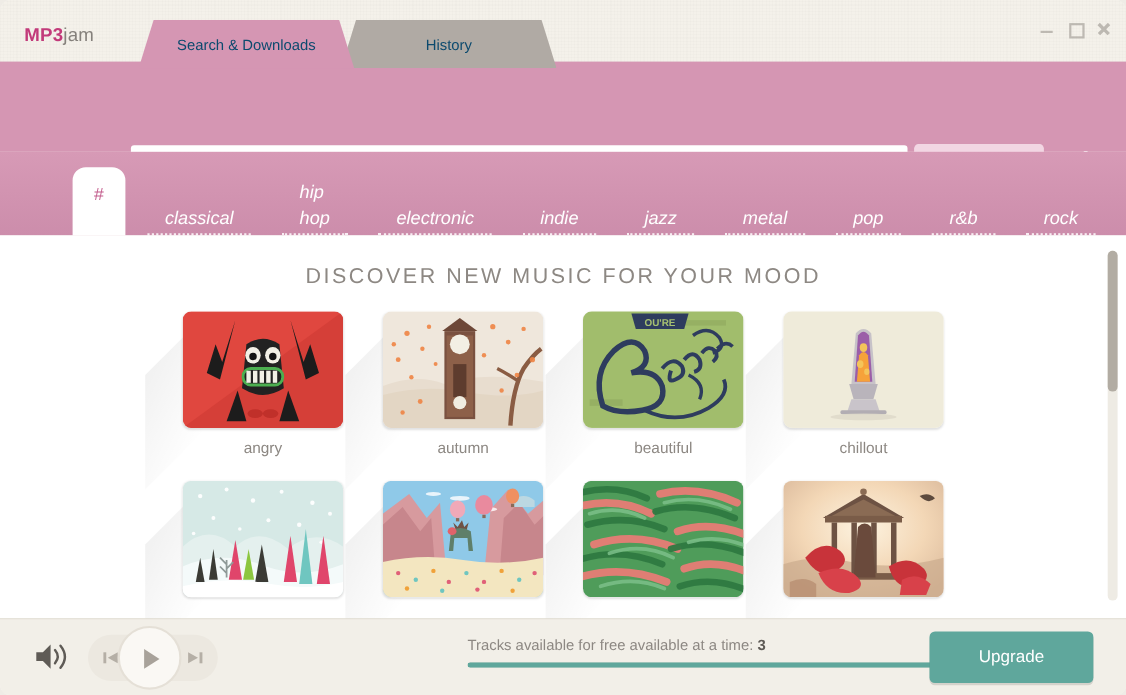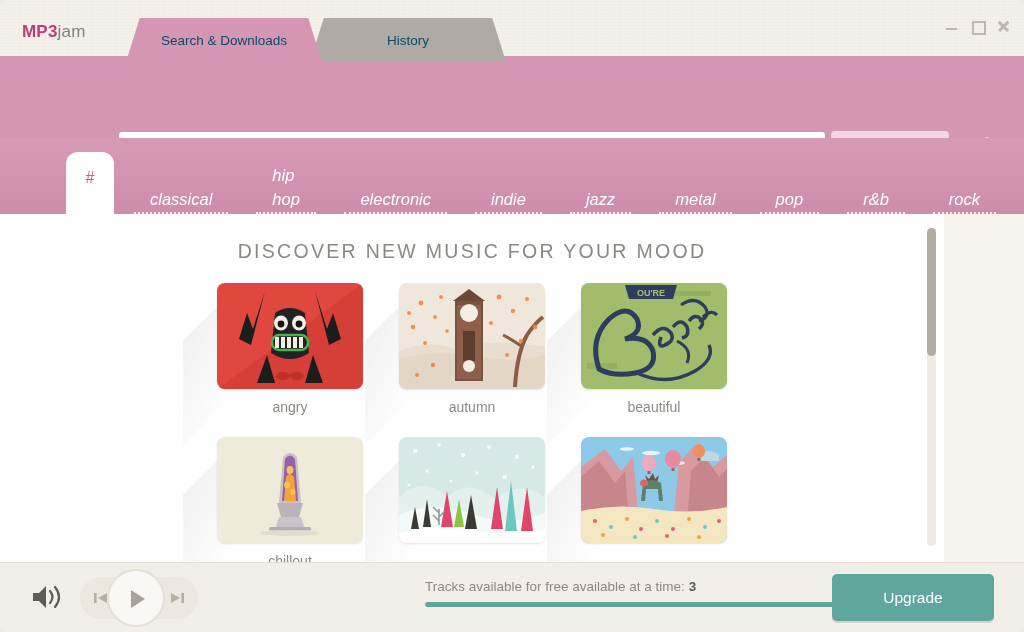--- a/index.html
+++ b/index.html
@@ -124,21 +124,21 @@
     color: #ffffff; font-size: 16.5px;
     padding: 0 16px; cursor: pointer;
     border-bottom: 2px dotted rgba(255,255,255,.85);
     line-height: 1.45;
     margin-right: 28px;
   }
 
   
   .content {
     position: absolute; top: 214px; left: 0;
-    width: 944px; height: 348px;
+    width: 1024px; height: 348px;
     background: #ffffff;
     overflow: hidden;
   }
   .headline {
     text-align: center;
     margin-top: 26px;
     font-size: 19.5px; letter-spacing: 2.3px;
     color: #8d8883; font-weight: 400;
   }
   .grid {
@@ -219,21 +219,21 @@
   .quotatext { font-size: 13.5px; color: #8d8883; }
   .quotatext .num { color: #5e5a55; font-weight: bold; }
   .quotabar {
     margin-top: 8px; width: 425px; height: 5px;
     background: #eae6de; border-radius: 3px; overflow: hidden;
   }
   .quotafill { height: 5px; width: 100%; background: #5fa79c; border-radius: 3px; }
 
   .upgrade {
     position: absolute; right: 30px; top: 11px;
-    width: 162px; height: 47px;
+    width: 149px; height: 47px;
     background: #5fa79c;
     border: none; border-radius: 5px;
     color: #ffffff; font-size: 15.5px;
     font-family: "Liberation Sans", sans-serif;
     cursor: pointer;
     box-shadow: 0 2px 0 rgba(0,0,0,.12);
     overflow: hidden;
   }
 </style>
 </head>

